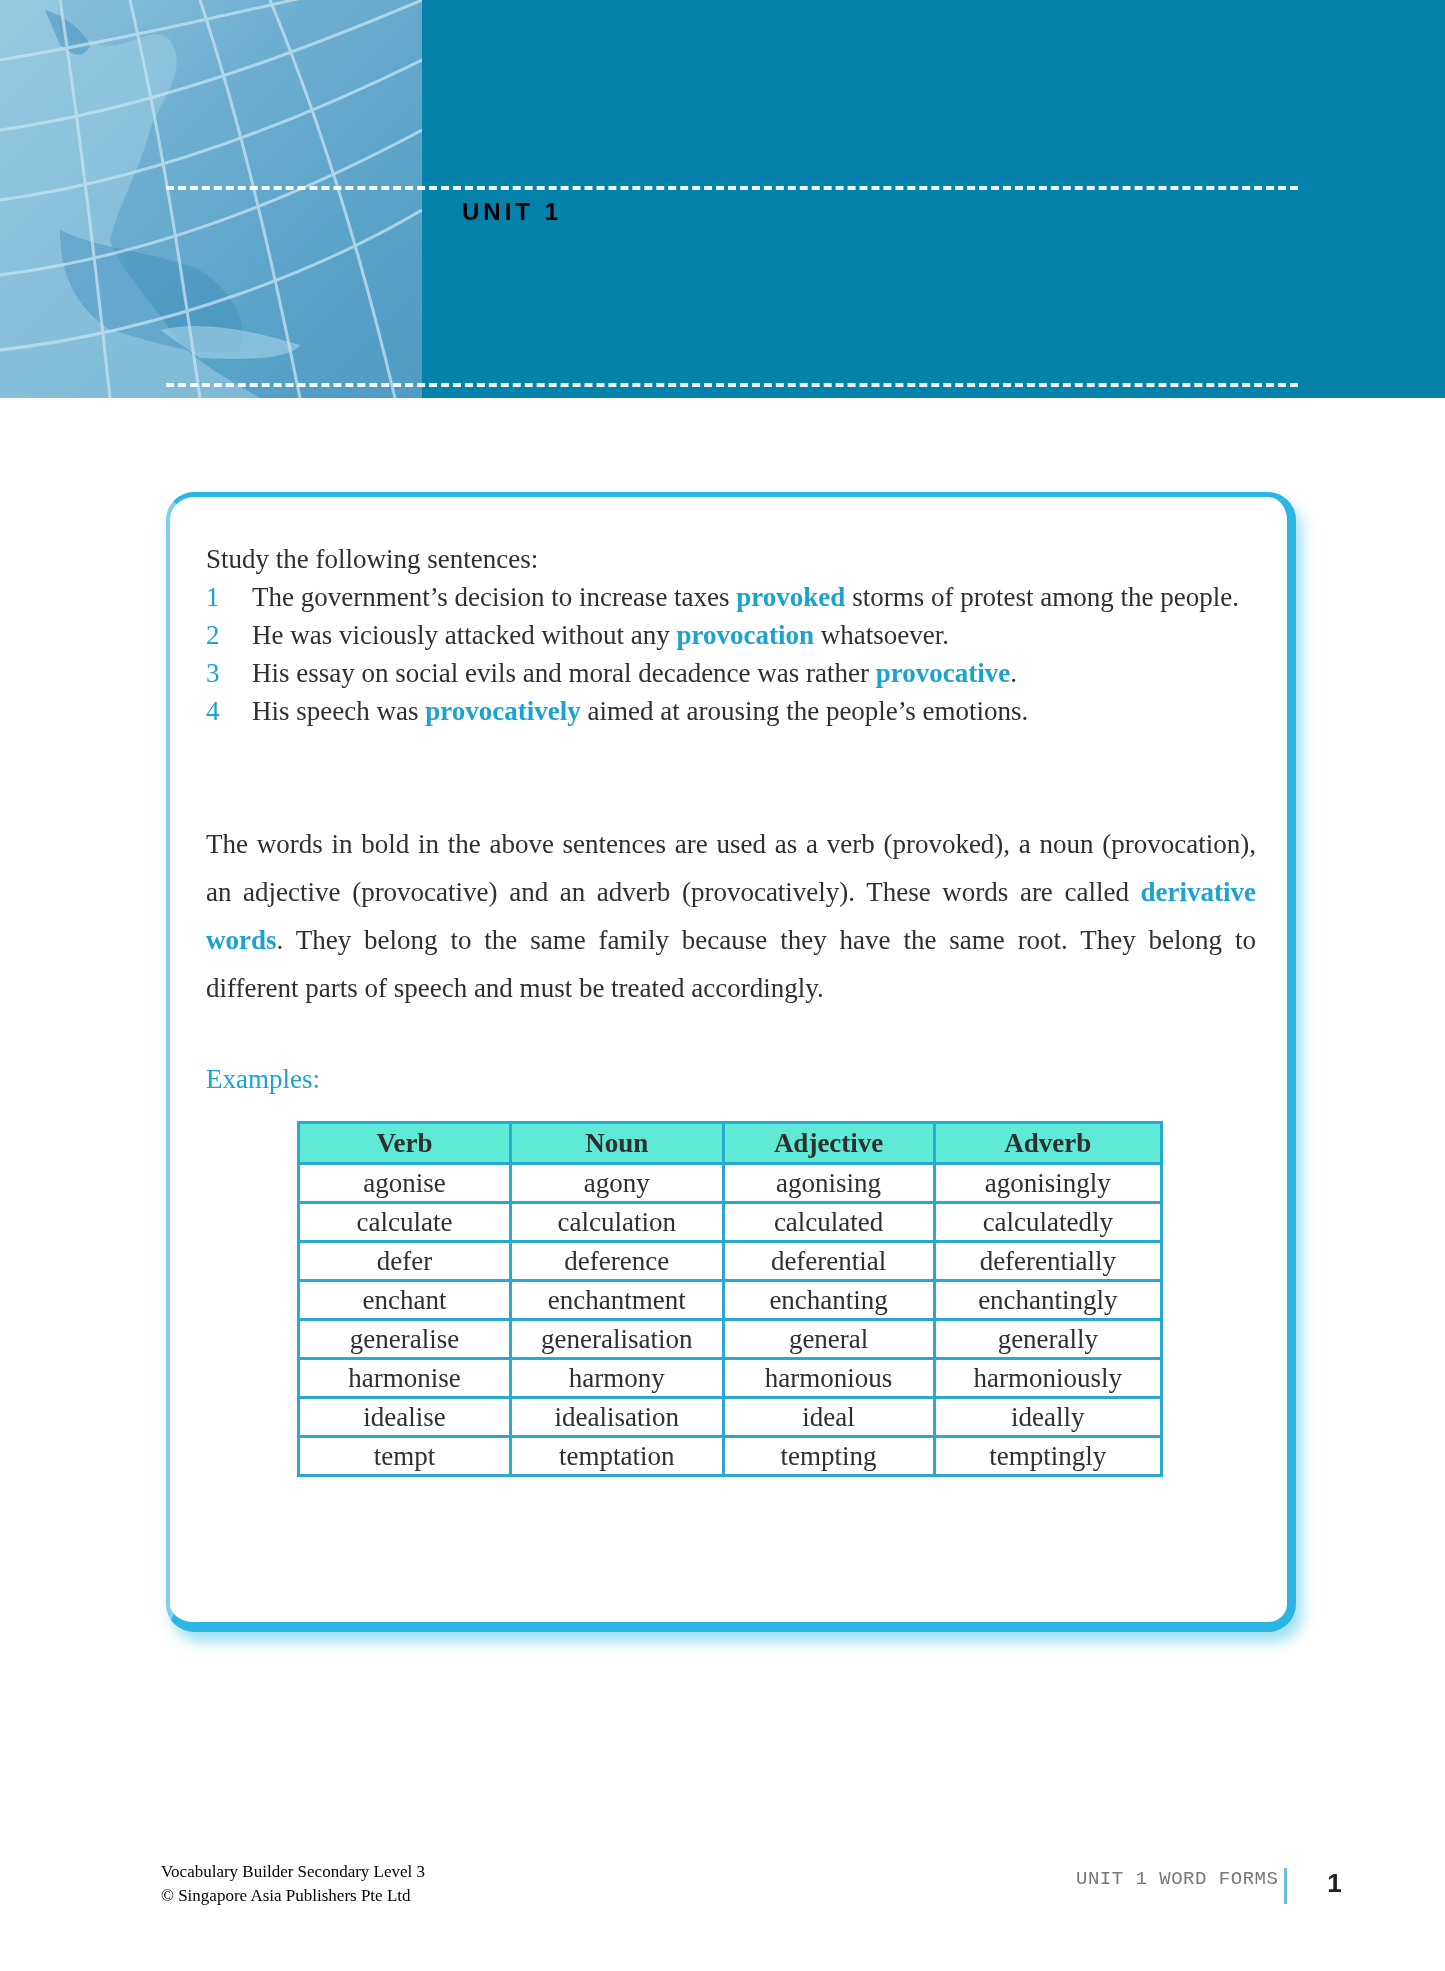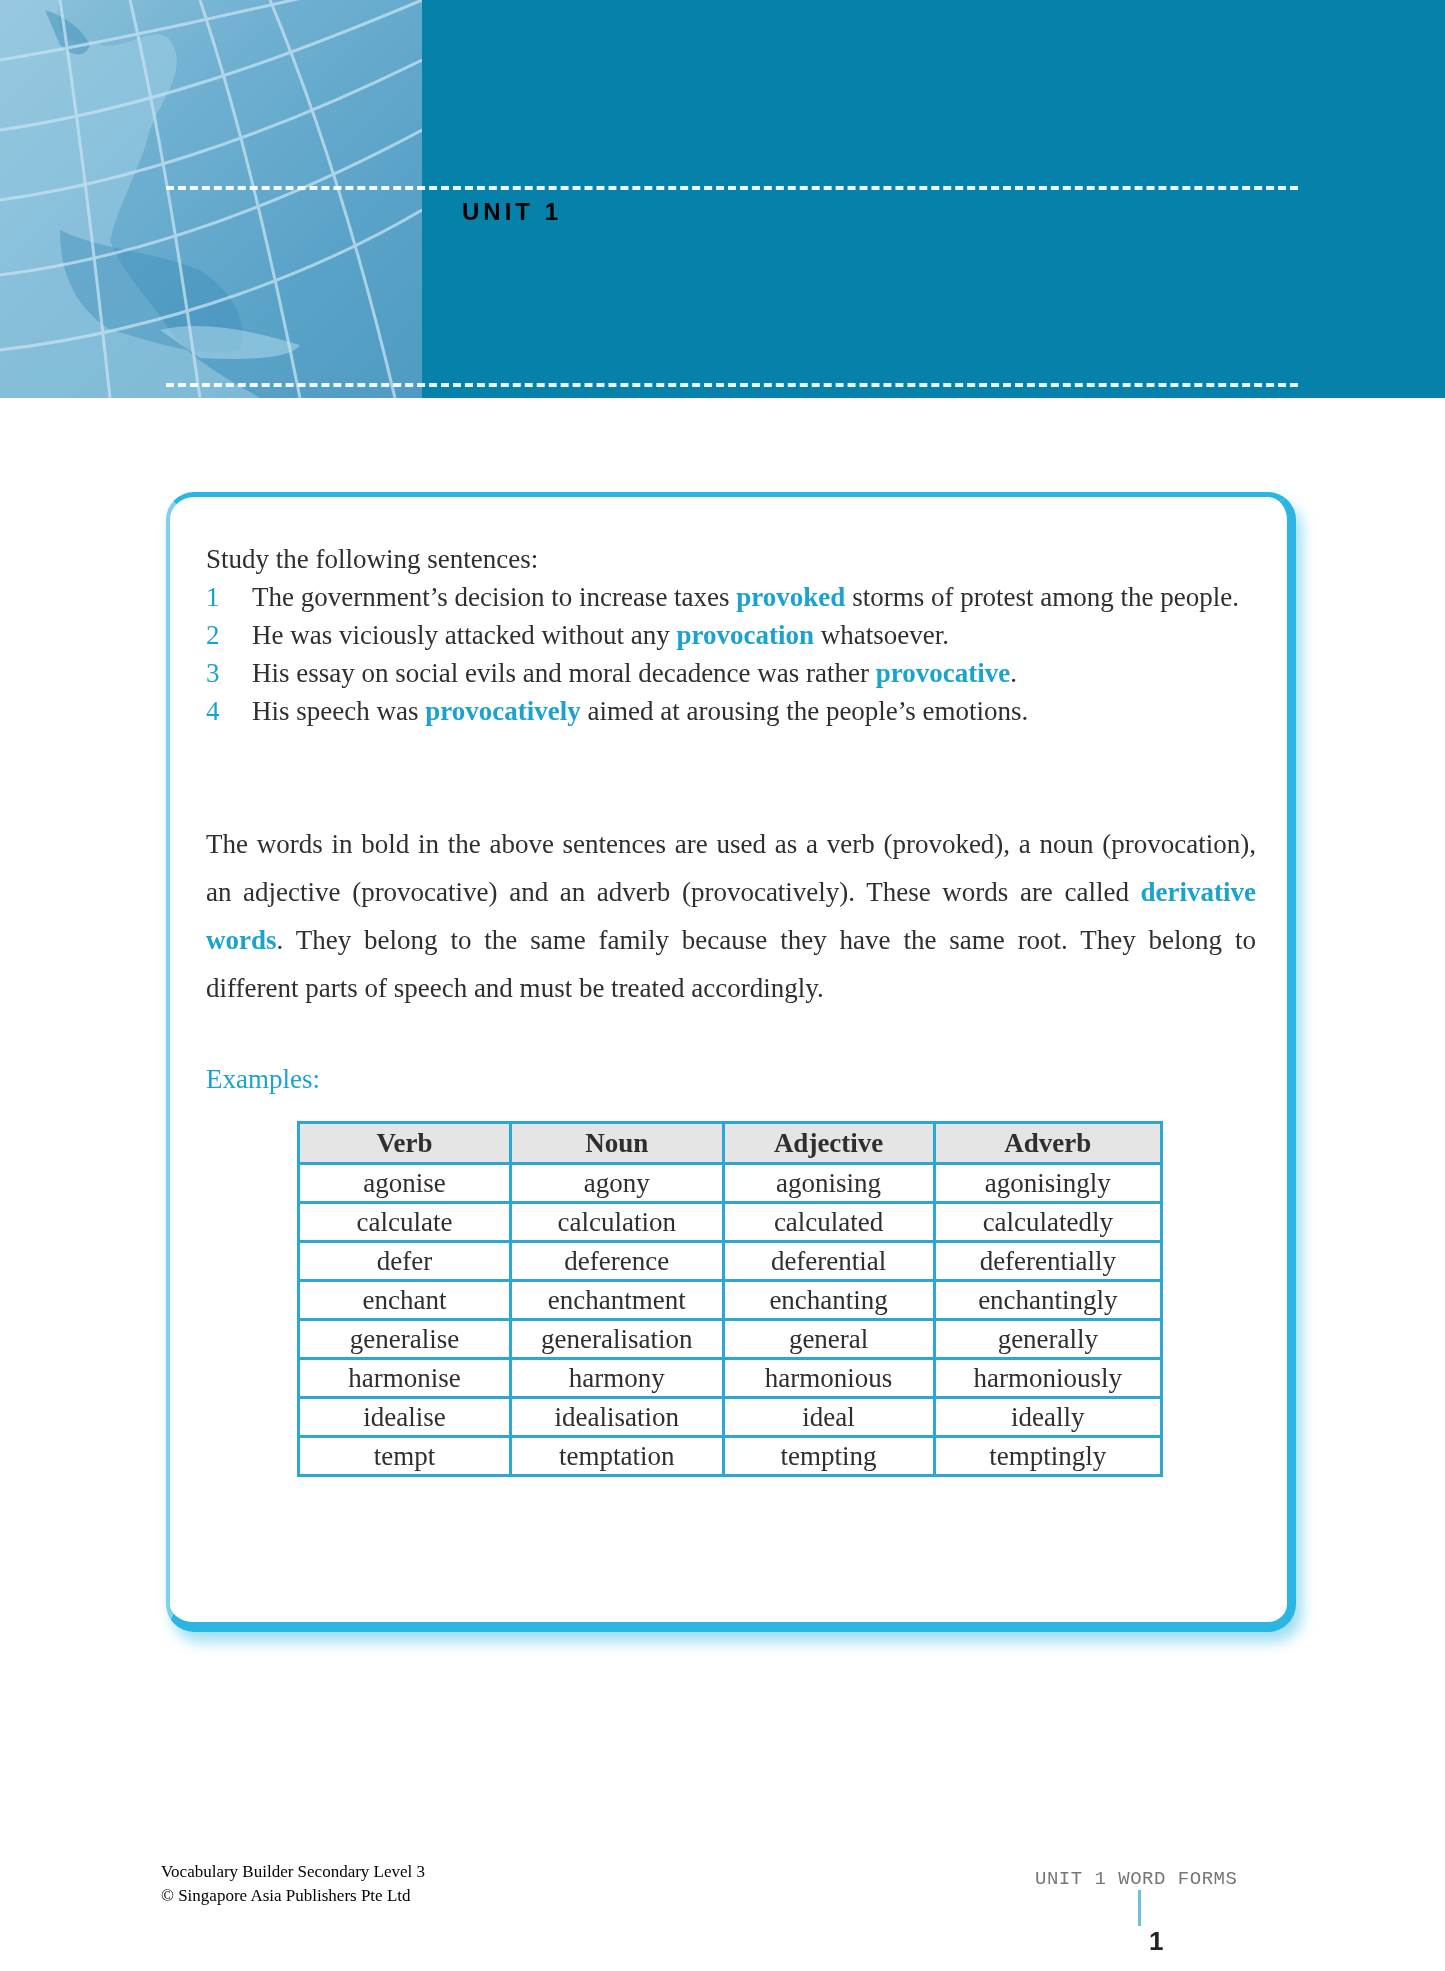--- a/index.html
+++ b/index.html
@@ -66,34 +66,34 @@
   
   .word-table {
     position: absolute; left: 297px; top: 1121px; width: 866px;
     border-collapse: collapse;
     font-size: 27px; color: #2f2f2f;
   }
   .word-table th, .word-table td {
     border: 3px solid #2aa8d2; text-align: center; padding: 0;
     height: 36px; line-height: 36px;
   }
-  .word-table th { background: #e5e5e5; font-weight: bold; height: 38px; }
+  .word-table th { background: #5eead4; font-weight: bold; height: 38px; }
   .word-table col.c1 { width: 213px; }
   .word-table col.c2 { width: 213px; }
   .word-table col.c3 { width: 212px; }
   .word-table col.c4 { width: 228px; }
   
   .footer-left {
     position: absolute; left: 161px; top: 1860px;
     font-family: "Liberation Serif", "DejaVu Serif", serif;
     font-size: 17px; line-height: 24px; color: #000000;
   }
   .footer-right {
-    position: absolute; left: 1035px; top: 1868px;
-    display: flex; align-items: center; flex-direction: column;
+    position: absolute; left: 1076px; top: 1868px;
+    display: flex; 
   }
   .footer-unit {
     font-family: "Liberation Mono", "DejaVu Sans Mono", monospace;
     font-size: 19px; color: #777; letter-spacing: 0.5px;
   }
   .footer-bar { width: 3px; height: 36px; background: #6cc3d9; margin-left: 6px; }
   .page-num {
     font-family: "Liberation Sans", "DejaVu Sans", sans-serif;
     font-weight: bold; font-size: 26px; color: #222; margin-left: 40px;
   }

